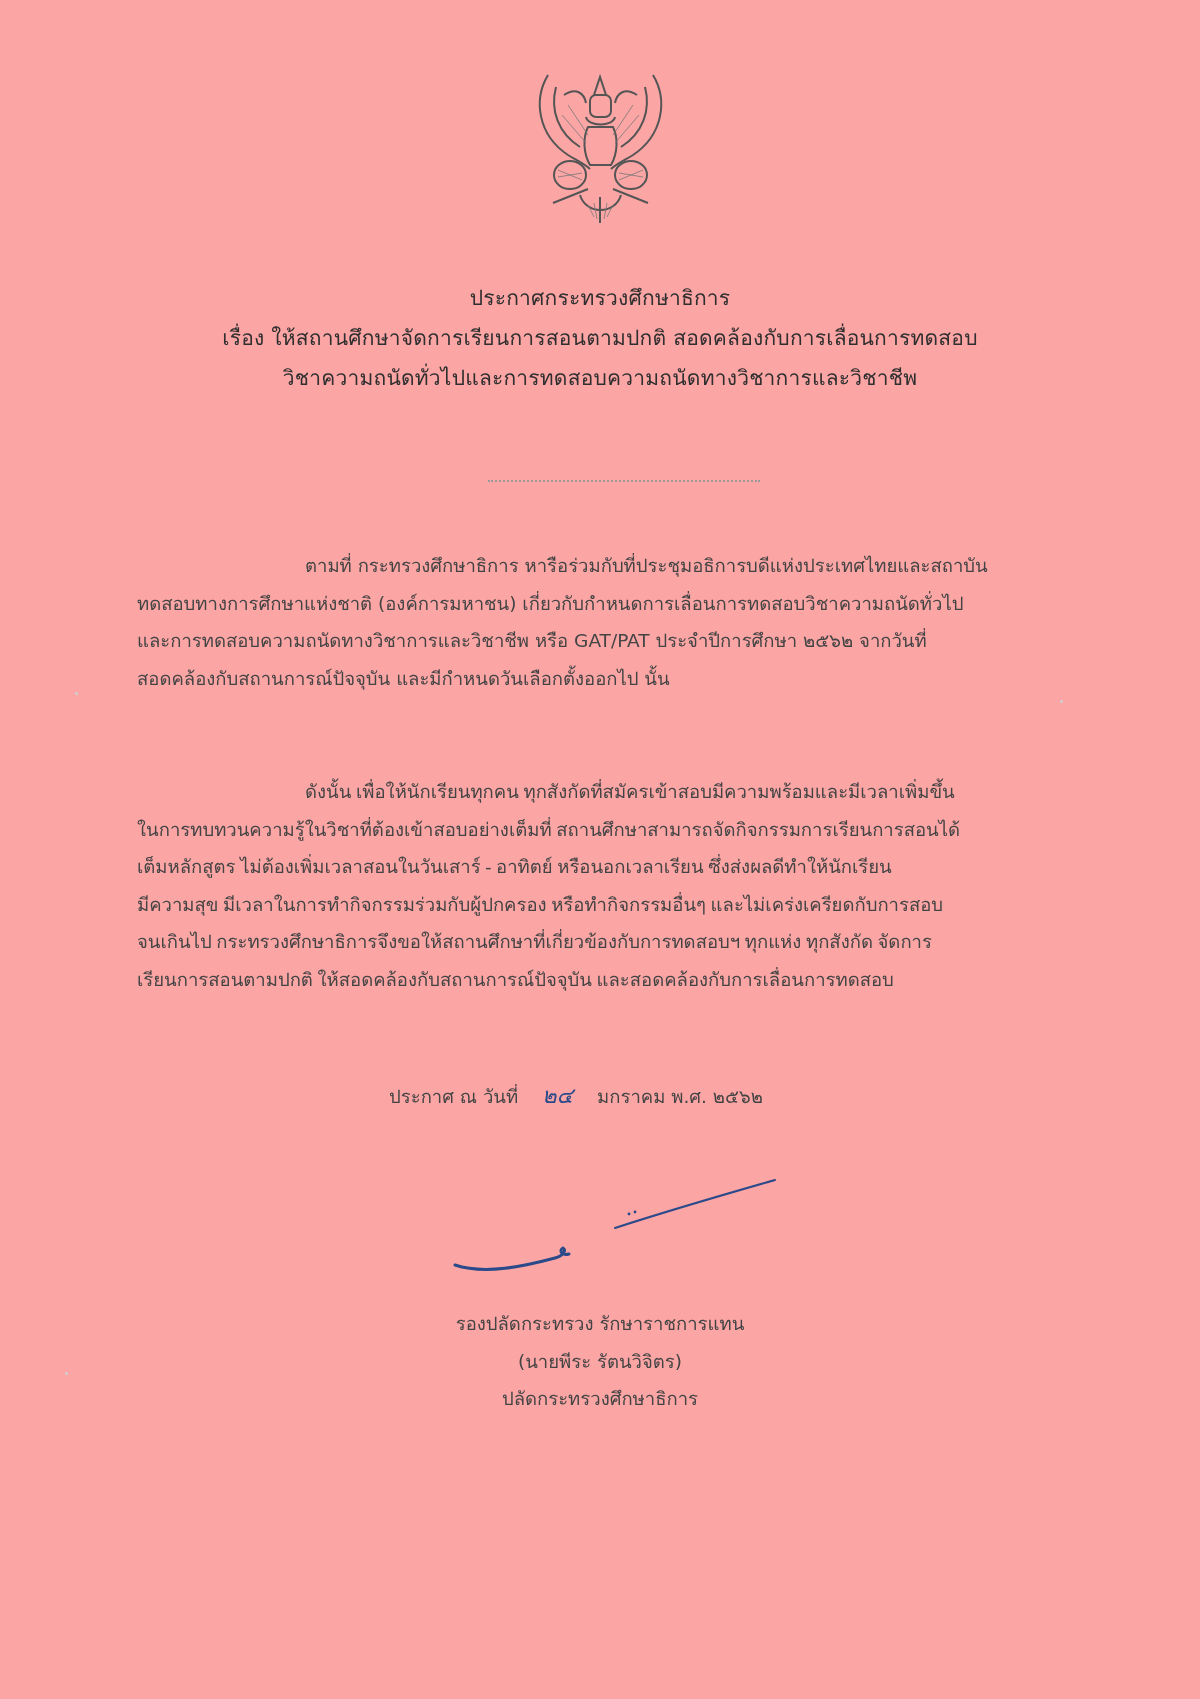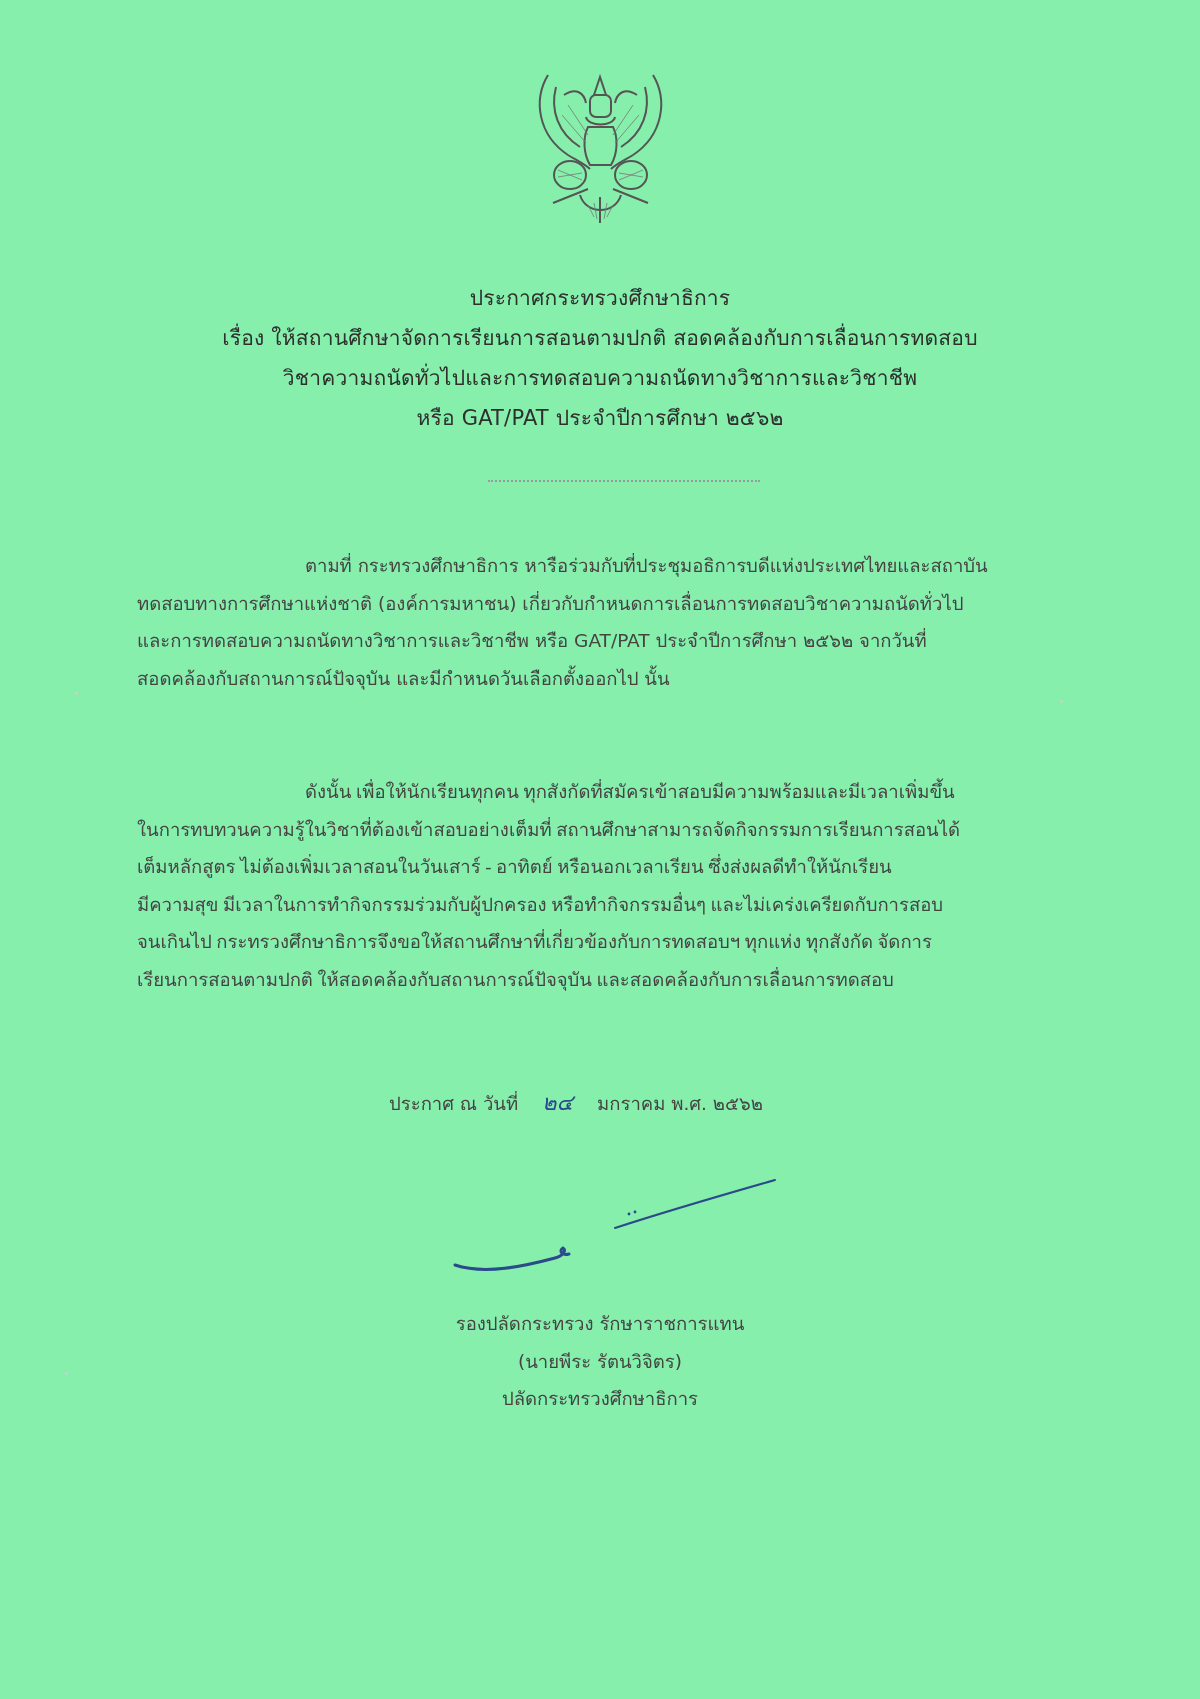--- a/index.html
+++ b/index.html
@@ -1,31 +1,31 @@
 <!DOCTYPE html>
 <html><head>
   <meta charset="utf-8">
   <style>
     html, body { margin: 0; padding: 0; background: #ffffff; }
     body { width: 1200px; height: 1699px; position: relative; overflow: hidden;
            font-family: "DejaVu Sans", "Liberation Sans", sans-serif; color: #3a3a3a; }
-    .page { position: absolute; inset: 0; background: #86efac; }
+    .page { position: absolute; inset: 0; background: #fca5a5; }
     .emblem { position: absolute; left: 528px; top: 65px; width: 145px; height: 160px; }
     .title-block { position: absolute; left: 0; width: 1200px; top: 278px; text-align: center; }
     .title-line { font-size: 21px; line-height: 40px; color: #2f2f2f; letter-spacing: 0.2px; }
     .sep { position: absolute; left: 488px; top: 480px; width: 272px; height: 0;
            border-top: 2px dotted #9a9a9a; }
     .para { position: absolute; left: 137px; width: 940px; font-size: 18.5px; line-height: 37.5px;
             color: #444; text-align: justify; text-align-last: left; }
     .para .line { display: block; white-space: nowrap; overflow: hidden; }
     .para .line.indent { padding-left: 168px; margin-top: 12px; }
     .p1 { top: 535px; }
     .p2 { top: 762px; font-family: Liberation Serif, serif; }
     .date-line { position: absolute; left: 0; width: 1152px; top: 1078px; text-align: center;
-                 font-size: 18.5px; color: #444; margin-top: 7px; }
+                 font-size: 18.5px; color: #444; }
     .date-line .hand { color: #2b4a8a; font-size: 22px; padding: 0 18px; font-style: italic; }
     .signature { position: absolute; left: 445px; top: 1170px; width: 340px; height: 120px; }
     .sig-block { position: absolute; left: 0; width: 1200px; top: 1305px; text-align: center;
                  font-size: 18.5px; line-height: 37.5px; color: #444; }
     .speck { position: absolute; width: 3px; height: 3px; border-radius: 50%; background: #cfcfcf; }
   </style>
 </head>
 <body>
 
 <div class="page">
@@ -52,21 +52,20 @@
       <path d="M30 105 L54 115 M30 112 L54 108 M91 115 L115 105 M91 108 L115 112"></path>
       <path d="M40 40 L60 70 M105 40 L85 70 M34 50 L58 78 M111 50 L87 78"></path>
       <path d="M60 140 L66 152 M85 140 L79 152 M66 138 L69 154 M79 138 L76 154"></path>
     </g>
   </svg>
 
   <div class="title-block">
     <div class="title-line">ประกาศกระทรวงศึกษาธิการ</div>
     <div class="title-line">เรื่อง ให้สถานศึกษาจัดการเรียนการสอนตามปกติ สอดคล้องกับการเลื่อนการทดสอบ</div>
     <div class="title-line">วิชาความถนัดทั่วไปและการทดสอบความถนัดทางวิชาการและวิชาชีพ</div>
-    <div class="title-line">หรือ GAT/PAT ประจำปีการศึกษา ๒๕๖๒</div>
   </div>
 
   <div class="sep"></div>
 
   <div class="para p1">
     <span class="line indent">ตามที่ กระทรวงศึกษาธิการ หารือร่วมกับที่ประชุมอธิการบดีแห่งประเทศไทยและสถาบัน</span>
     <span class="line">ทดสอบทางการศึกษาแห่งชาติ (องค์การมหาชน) เกี่ยวกับกำหนดการเลื่อนการทดสอบวิชาความถนัดทั่วไป</span>
     <span class="line">และการทดสอบความถนัดทางวิชาการและวิชาชีพ หรือ GAT/PAT ประจำปีการศึกษา ๒๕๖๒ จากวันที่</span>
     <span class="line">สอดคล้องกับสถานการณ์ปัจจุบัน และมีกำหนดวันเลือกตั้งออกไป นั้น</span>
   </div>

